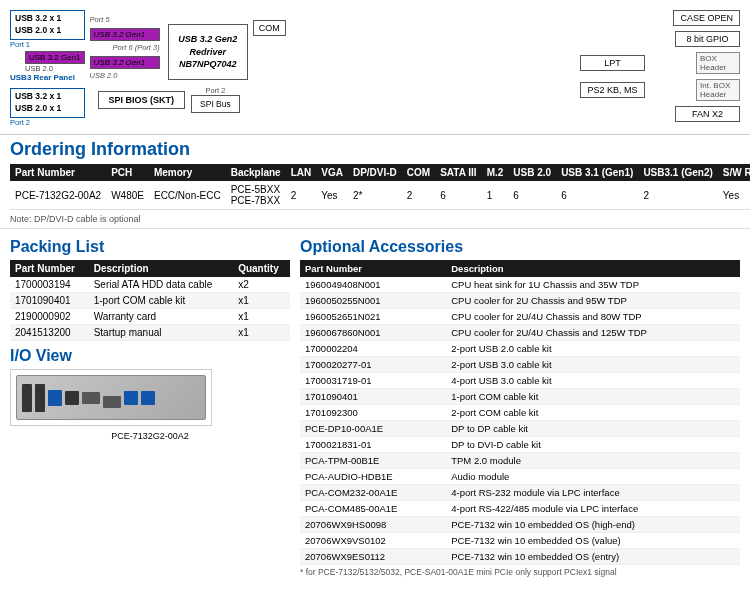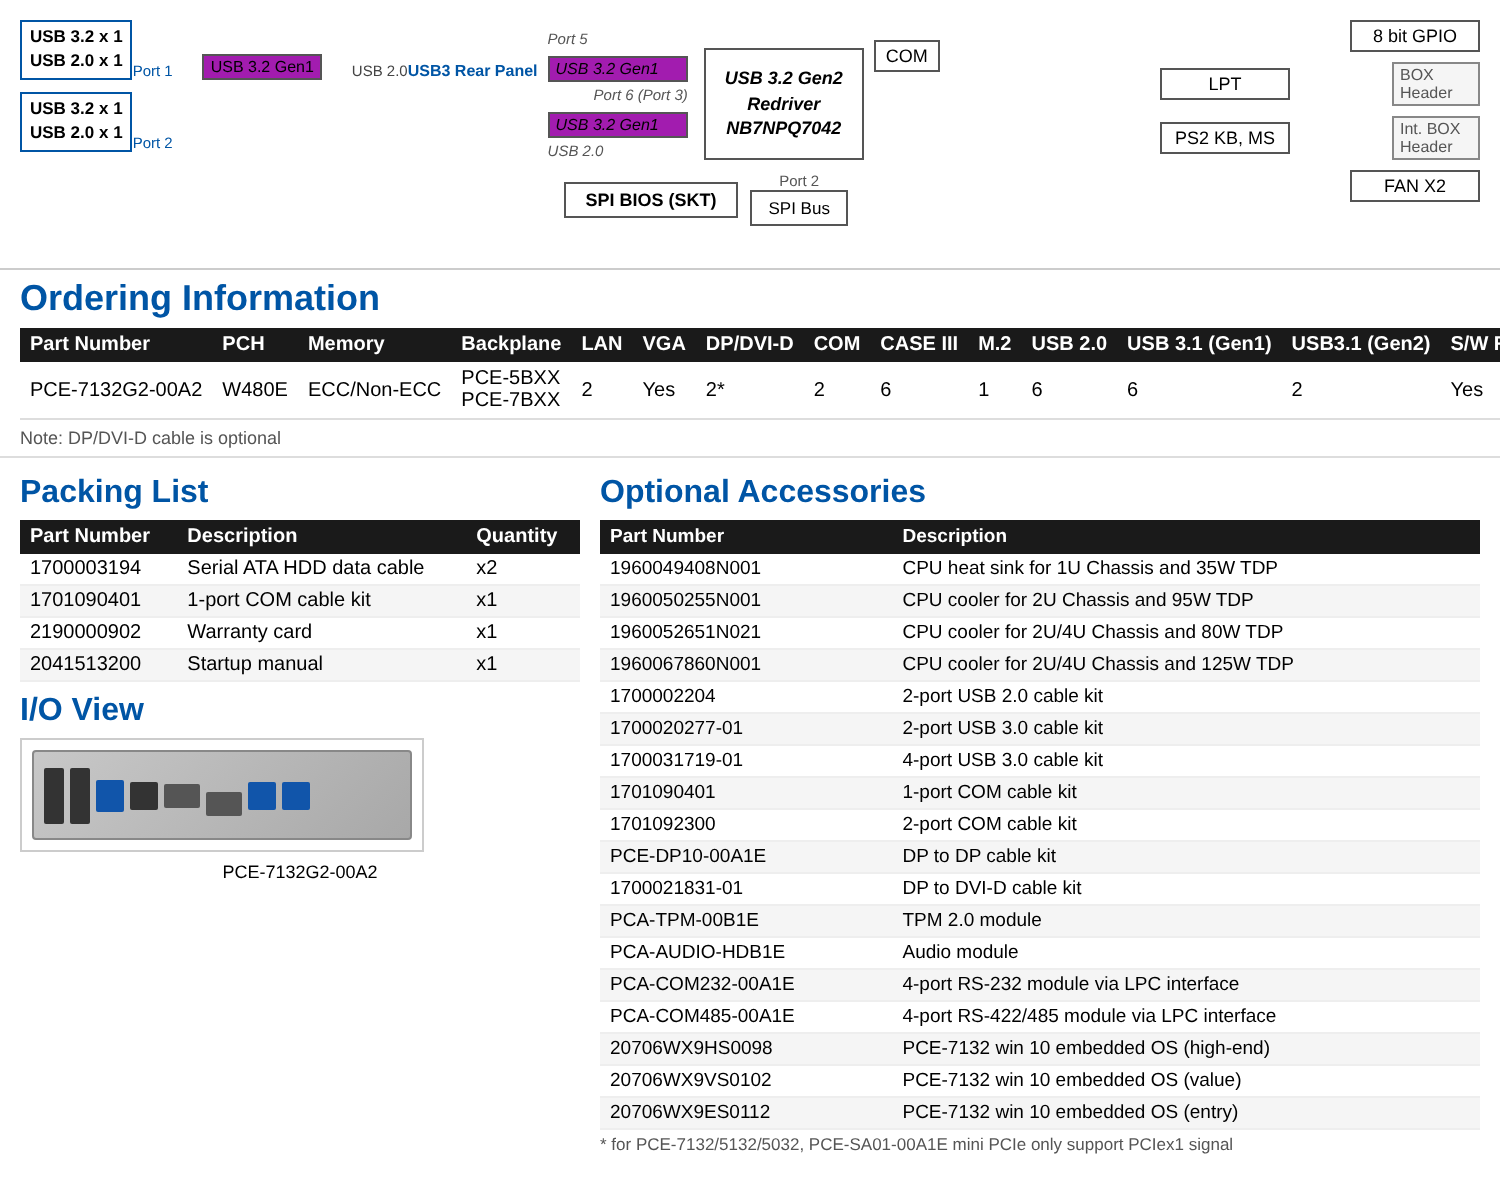--- a/index.html
+++ b/index.html
@@ -172,22 +172,21 @@
       height: 120px;
       overflow: hidden;
     }
     .usb-group {
       display: flex;
       flex-direction: column;
       gap: 4px;
     }
     .usb-item {
       display: flex;
-      flex-direction: row;
-      align-items: flex-end;
+      flex-direction: column;
     }
     .usb-box-main {
       border: 1.5px solid #0055a5;
       padding: 2px 4px;
       font-size: 8.5px;
       line-height: 1.4;
       background: #fff;
       font-weight: bold;
     }
     .usb-box-inner {
@@ -295,20 +294,23 @@
       </div>
     </div>
 
     <div style="display:flex;flex-direction:column;align-items:center;margin-top:10px;gap:3px;">
       <div class="com-box">COM</div>
     </div>
   </div>
 
   <div class="diagram-right">
     <div class="right-io-row">
+      <div class="right-io-main">CASE OPEN</div>
+    </div>
+    <div class="right-io-row">
       <div class="right-io-main">8 bit GPIO</div>
     </div>
     <div class="right-io-row">
       <div class="right-io-main">LPT</div>
       <div class="right-io-tag">BOX Header</div>
     </div>
     <div class="right-io-row">
       <div class="right-io-main">PS2 KB, MS</div>
       <div class="right-io-tag">Int. BOX Header</div>
     </div>
@@ -324,21 +326,21 @@
     <thead>
       <tr>
         <th>Part Number</th>
         <th>PCH</th>
         <th>Memory</th>
         <th>Backplane</th>
         <th>LAN</th>
         <th>VGA</th>
         <th>DP/DVI-D</th>
         <th>COM</th>
-        <th>CASE III</th>
+        <th>SATA III</th>
         <th>M.2</th>
         <th>USB 2.0</th>
         <th>USB 3.1 (Gen1)</th>
         <th>USB3.1 (Gen2)</th>
         <th>S/W Raid</th>
 
       </tr>
     </thead>
     <tbody>
       <tr>

